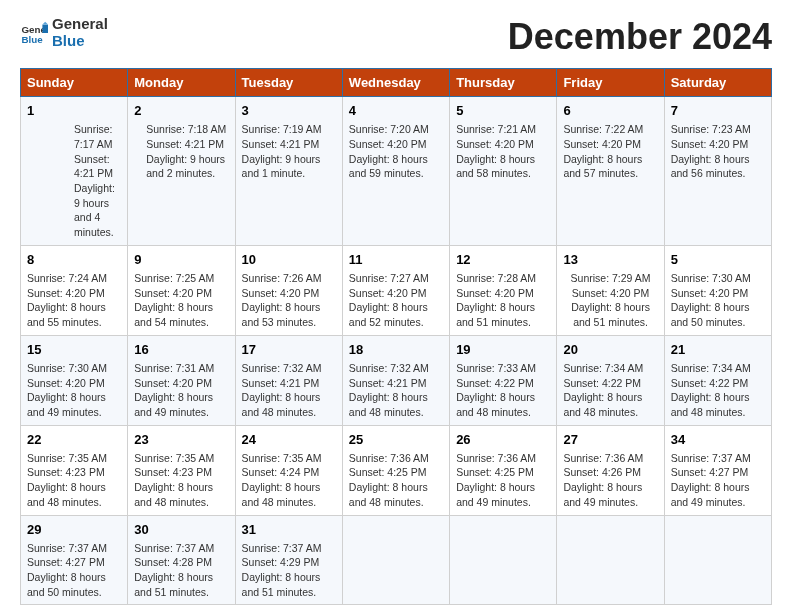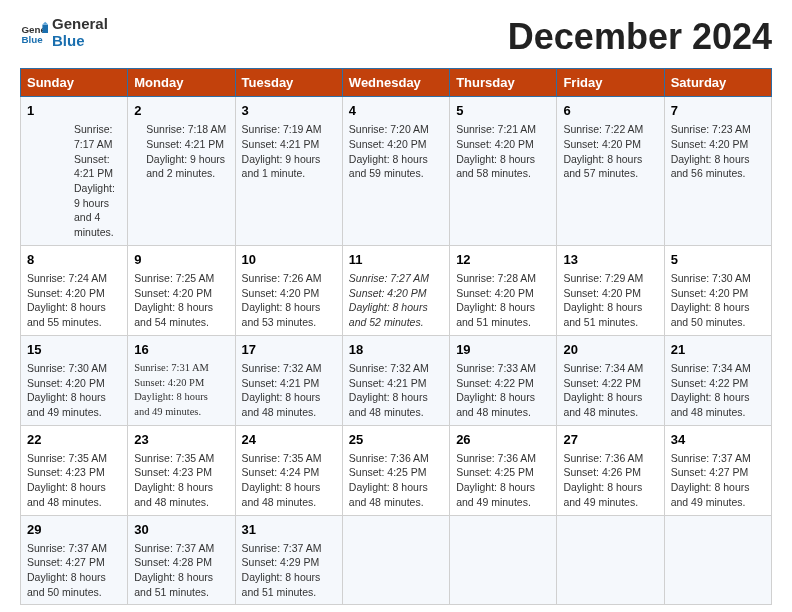--- a/index.html
+++ b/index.html
@@ -180,35 +180,35 @@
         </td>
         <td>
           <span class="day-num">10</span>
           <div class="day-detail" style="white-space: pre-line;">Sunrise: 7:26 AM
 Sunset: 4:20 PM
 Daylight: 8 hours
 and 53 minutes.</div>
         </td>
         <td>
           <span class="day-num">11</span>
-          <div class="day-detail" style="white-space: pre-line; font-style: italic;">Sunrise: 7:27 AM
+          <div class="day-detail" style="white-space: pre-line;">Sunrise: 7:27 AM
 Sunset: 4:20 PM
 Daylight: 8 hours
 and 52 minutes.</div>
         </td>
         <td>
           <span class="day-num">12</span>
           <div class="day-detail" style="white-space: pre-line;">Sunrise: 7:28 AM
 Sunset: 4:20 PM
 Daylight: 8 hours
 and 51 minutes.</div>
         </td>
         <td>
           <span class="day-num">13</span>
-          <div class="day-detail" style="white-space: pre-line;">Sunrise: 7:29 AM
+          <div class="day-detail" style="white-space: pre-line; text-align: center;">Sunrise: 7:29 AM
 Sunset: 4:20 PM
 Daylight: 8 hours
 and 51 minutes.</div>
         </td>
         <td>
           <span class="day-num">5</span>
           <div class="day-detail" style="white-space: pre-line;">Sunrise: 7:30 AM
 Sunset: 4:20 PM
 Daylight: 8 hours
 and 50 minutes.</div>
@@ -217,21 +217,21 @@
       <tr>
         <td>
           <span class="day-num">15</span>
           <div class="day-detail" style="white-space: pre-line;">Sunrise: 7:30 AM
 Sunset: 4:20 PM
 Daylight: 8 hours
 and 49 minutes.</div>
         </td>
         <td>
           <span class="day-num">16</span>
-          <div class="day-detail" style="white-space: pre-line; font-family: Liberation Serif, serif;">Sunrise: 7:31 AM
+          <div class="day-detail" style="white-space: pre-line;">Sunrise: 7:31 AM
 Sunset: 4:20 PM
 Daylight: 8 hours
 and 49 minutes.</div>
         </td>
         <td>
           <span class="day-num">17</span>
           <div class="day-detail" style="white-space: pre-line;">Sunrise: 7:32 AM
 Sunset: 4:21 PM
 Daylight: 8 hours
 and 48 minutes.</div>

